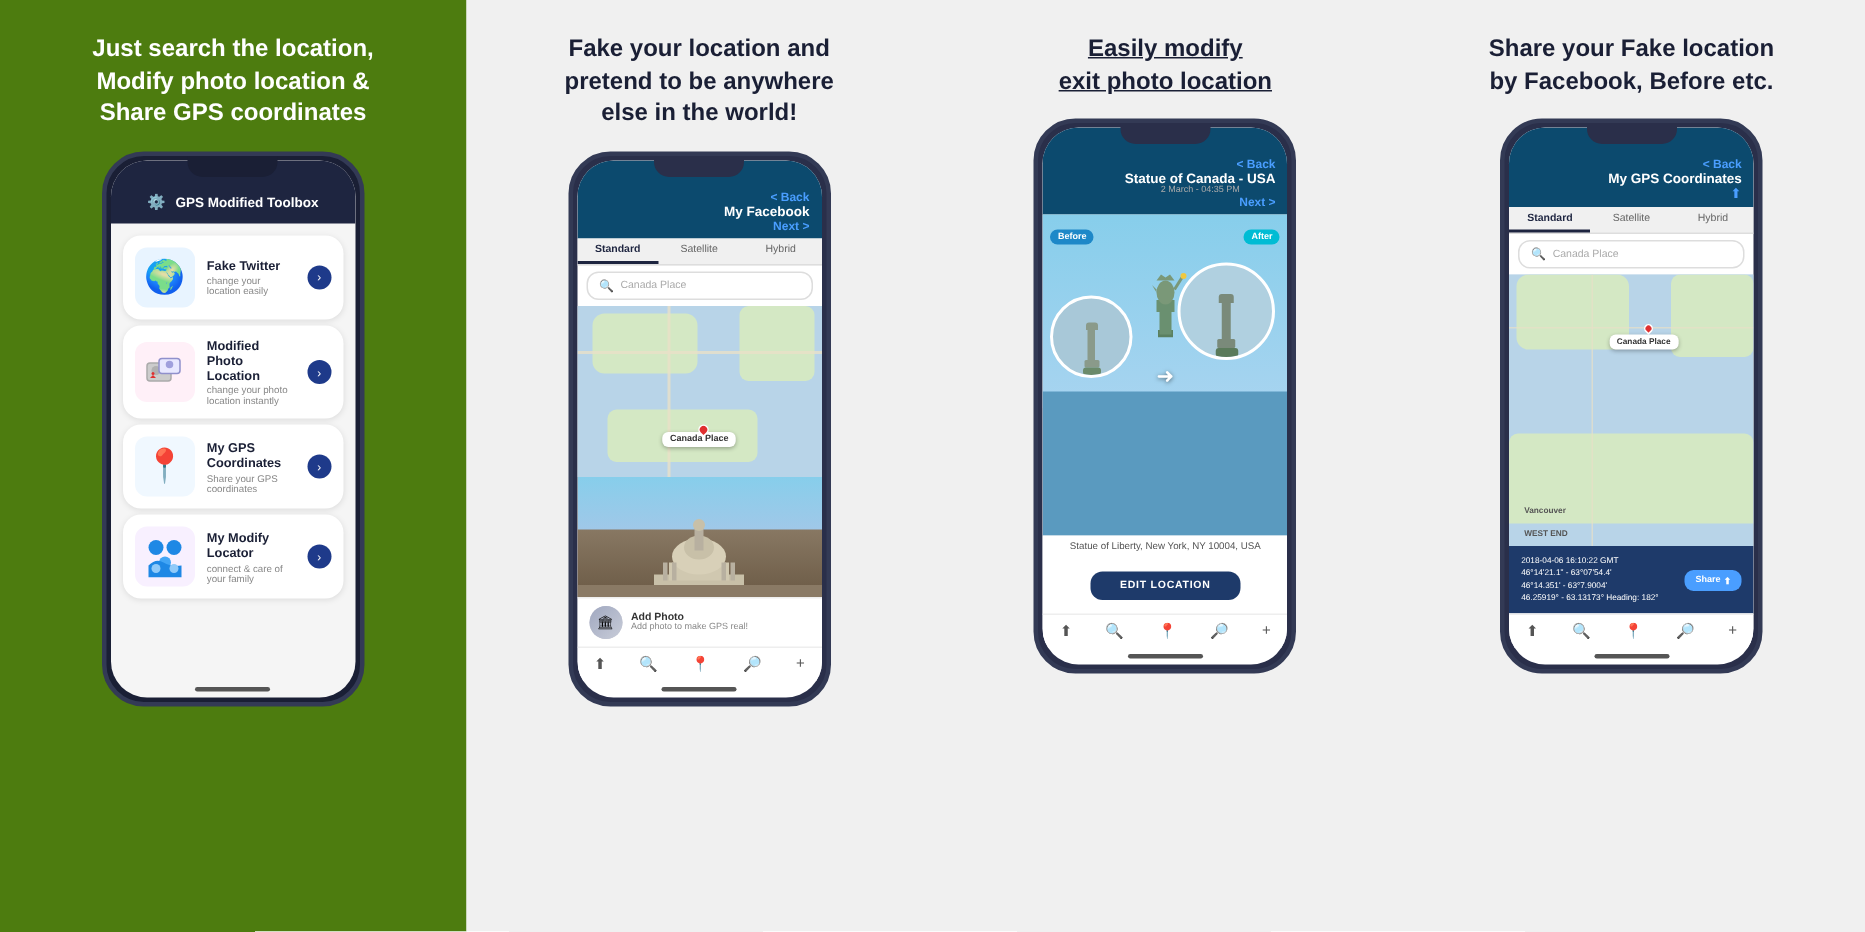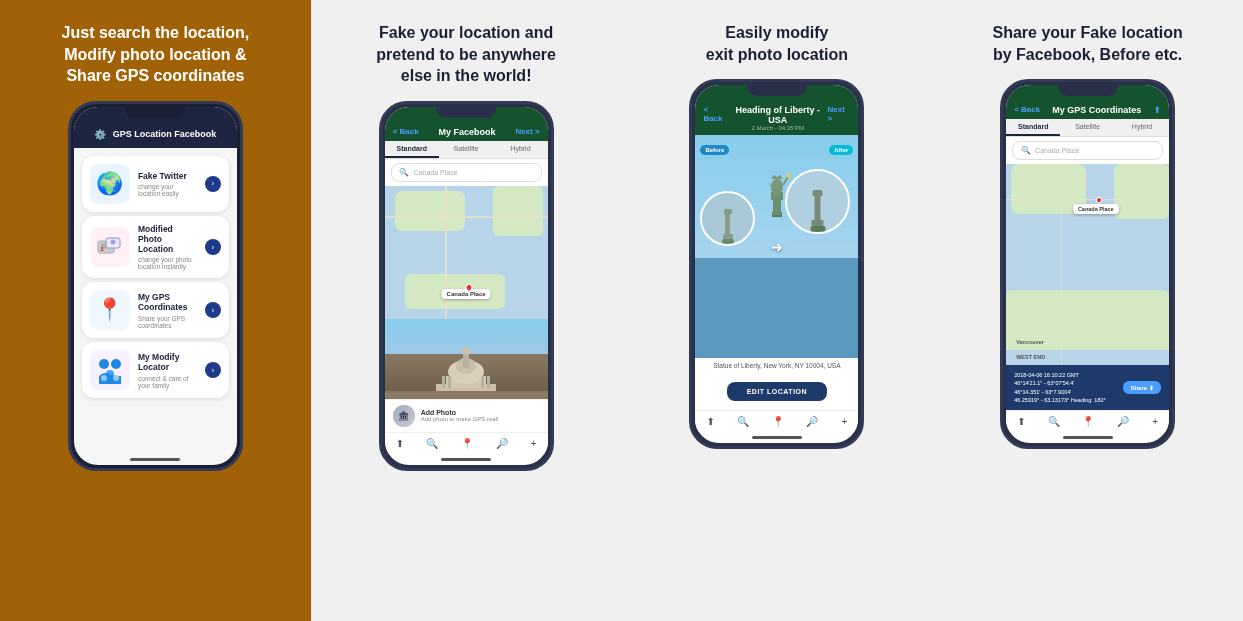--- a/index.html
+++ b/index.html
@@ -13,21 +13,21 @@
 
     .panel {
       flex: 1;
       display: flex;
       flex-direction: column;
       align-items: center;
       padding: 22px 16px 14px;
       position: relative;
     }
 
-    .panel-1 { background: #a16207; }
+    .panel-1 { background: #4d7c0f; }
     .panel-2 { background: #f0f0f0; }
     .panel-3 { background: #f0f0f0; }
     .panel-4 { background: #f0f0f0; }
 
     .panel-headline {
       font-size: 16px;
       font-weight: 700;
       text-align: center;
       line-height: 1.35;
       margin-bottom: 14px;
@@ -152,25 +152,26 @@
       display: flex;
       align-items: center;
       justify-content: center;
       color: white;
       font-size: 8px;
       flex-shrink: 0;
     }
 
     
     .phone-nav-bar {
-      background: #14532d;
+      background: #0c4a6e;
       padding: 20px 8px 4px;
       display: flex;
-      align-items: flex-start;
+      align-items: flex-end;
       justify-content: space-between;
+      flex-direction: column;
     }
 
     .nav-back, .nav-next {
       color: #4a9eff;
       font-size: 8px;
       font-weight: 600;
     }
 
     .nav-title {
       color: white;
@@ -357,21 +358,21 @@
 <div class="panel panel-1">
   <p class="panel-headline" style="white-space:pre-line;">Just search the location,
 Modify photo location &amp;
 Share GPS coordinates</p>
 
   <div class="phone">
     <div class="phone-notch"></div>
     <div class="phone-screen phone1-screen">
       <div class="phone1-header">
         <span style="font-size:10px;">⚙️</span>
-        <span class="phone1-header-text">GPS Location Facebook</span>
+        <span class="phone1-header-text">GPS Modified Toolbox</span>
       </div>
 
       <div style="padding:4px 0; overflow:hidden; flex:1;">
         <div class="menu-card">
           <div class="menu-card-icon" style="background:#e8f4ff;">🌍</div>
           <div class="menu-card-content">
             <div class="menu-card-title">Fake Twitter</div>
             <div class="menu-card-subtitle">change your location easily</div>
           </div>
           <div class="menu-card-arrow">›</div>
@@ -504,30 +505,30 @@
         <span class="toolbar-icon">📍</span>
         <span class="toolbar-icon">🔎</span>
         <span class="toolbar-icon">+</span>
       </div>
       <div class="phone-home-bar"></div>
     </div>
   </div>
 </div>
 
 <div class="panel panel-3">
-  <p class="panel-headline" style="white-space:pre-line;">Easily modify
+  <p class="panel-headline" style="white-space:pre-line;text-decoration:underline;">Easily modify
 exit photo location</p>
 
   <div class="phone" style="background:#2a2f4a;">
     <div class="phone-notch" style="background:#2a2f4a;"></div>
     <div class="phone-screen">
       <div class="phone-nav-bar">
         <span class="nav-back">&lt; Back</span>
         <div style="text-align:center;">
-          <div class="nav-title">Heading of Liberty - USA</div>
+          <div class="nav-title">Statue of Canada - USA</div>
           <div style="color:#aaa;font-size:6px;">2 March - 04:35 PM</div>
         </div>
         <span class="nav-next">Next &gt;</span>
       </div>
 
       <div class="statue-area" style="flex:1;min-height:0;">
         <div class="statue-bg">
 
           <div style="position:absolute;top:0;left:0;right:0;height:60%;background:linear-gradient(180deg,#87CEEB 0%,#a8d4f0 100%);"></div>
 

